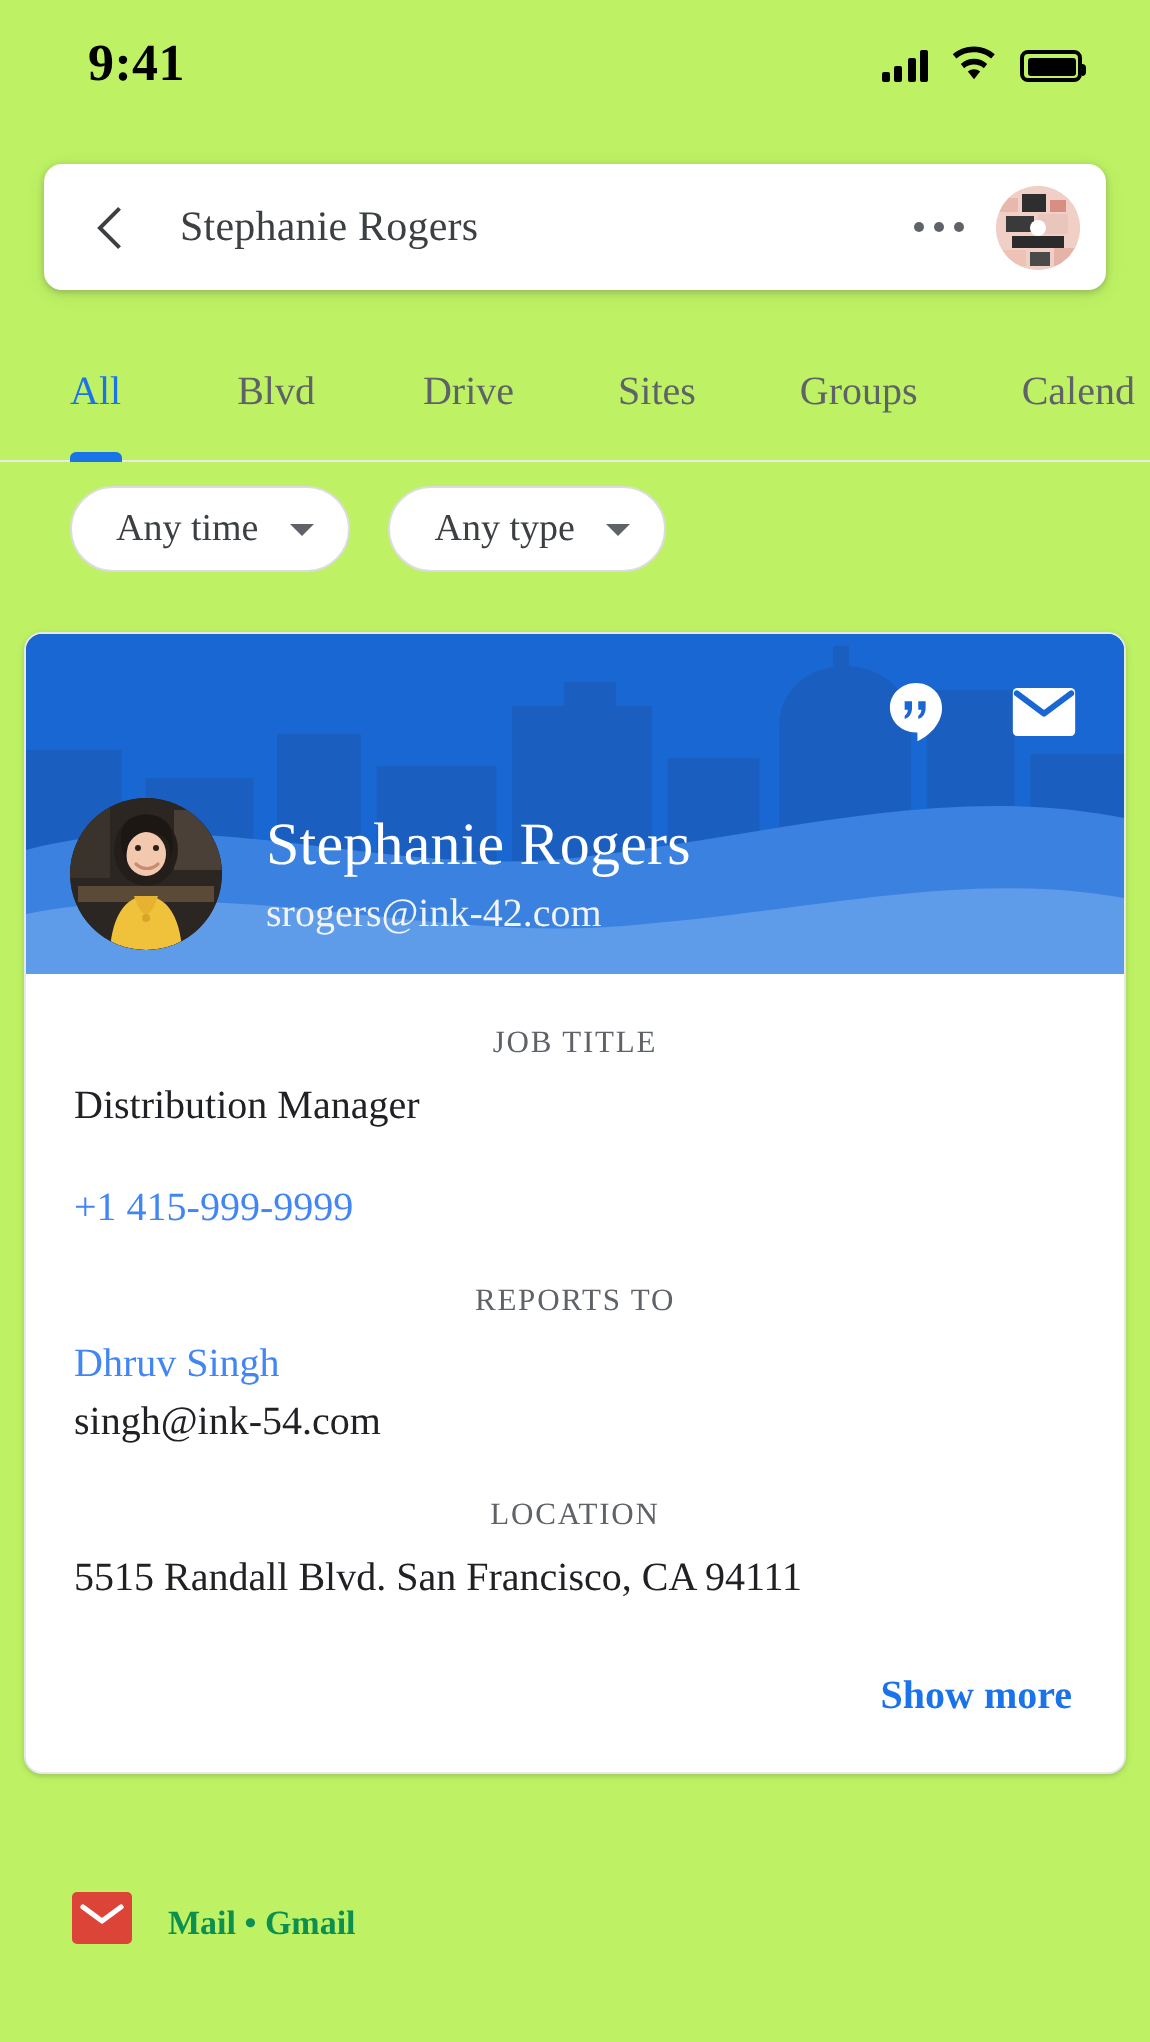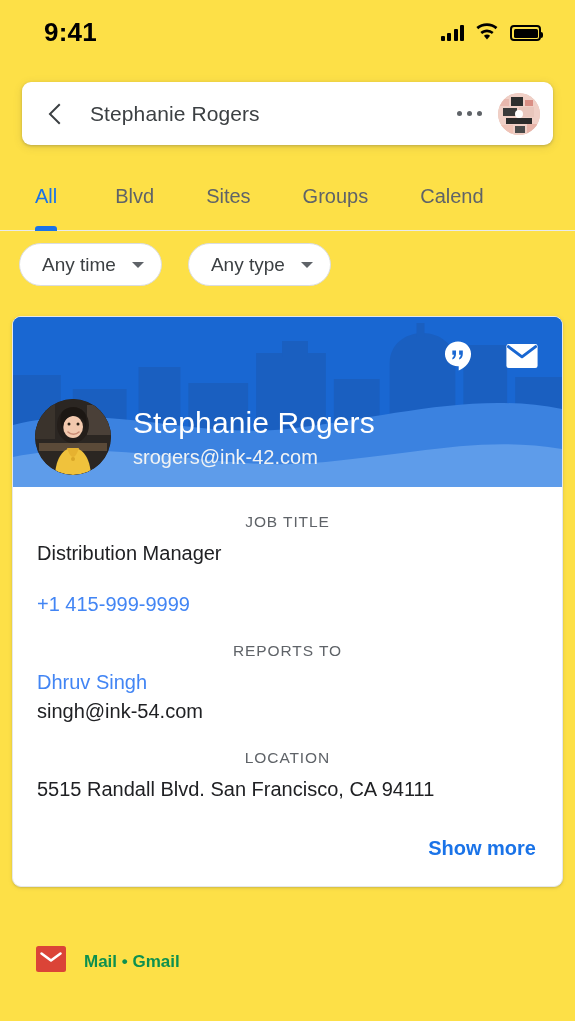--- a/index.html
+++ b/index.html
@@ -3,21 +3,21 @@
 <meta charset="utf-8">
 <style>
   * { box-sizing: border-box; margin: 0; padding: 0; }
   html, body {
     width: 575px; height: 1021px;
     background: #ffffff;
     font-family: "Liberation Sans", sans-serif;
     -webkit-font-smoothing: antialiased;
     overflow: hidden;
   }
-  .phone { position: relative; width: 575px; height: 1021px; background:#fde047; }
+  .phone { position: relative; width: 575px; height: 1021px; background:#bef264;font-family:Liberation Serif, serif; }
 
   
   .statusbar {
     position: absolute; top: 0; left: 0; right: 0; height: 64px;
     display: flex; align-items: center; justify-content: space-between;
     padding: 0 34px 0 44px;
   }
   .status-time { font-size: 26px; font-weight: 700; color: #000; letter-spacing: .2px; }
   .status-icons { display: flex; align-items: flex-end; gap: 11px; }
   .sig { display: flex; align-items: flex-end; gap: 2.5px; height: 17px; }
@@ -56,21 +56,21 @@
     padding: 5px 0 0 0; white-space: nowrap; height: 51px;
   }
   .tab.active { color: #1a73e8; font-weight: 500; }
   .tab .ind {
     position: absolute; left: 0; right: 0; bottom: 0; height: 5px;
     background: #1a73e8; border-radius: 3px 3px 0 0; display: none;
   }
   .tab.active .ind { display: block; }
 
   
-  .chips { position: absolute; top: 243px; left: 19px; display: flex; gap: 26px; }
+  .chips { position: absolute; top: 243px; left: 35px; display: flex; gap: 19px; }
   .chip {
     height: 43px; border: 1px solid #dadce0; border-radius: 22px;
     display: flex; align-items: center; padding: 0 17px 0 22px;
     font-size: 19px; color: #3c4043; background: #fff;
   }
   .chip .caret {
     width: 0; height: 0; margin-left: 16px;
     border-left: 6px solid transparent; border-right: 6px solid transparent;
     border-top: 6.5px solid #5f6368;
   }
@@ -178,20 +178,24 @@
     </div>
   </div>
 
   <div class="tabs">
     <div class="tab active" style="margin-left:35px;">
       <span>All</span>
       <span class="ind"></span>
     </div>
     <div class="tab" style="margin-left:58px;">
       <span>Blvd</span>
+      
+    </div>
+    <div class="tab" style="margin-left:54px;">
+      <span>Drive</span>
       
     </div>
     <div class="tab" style="margin-left:52px;">
       <span>Sites</span>
       
     </div>
     <div class="tab" style="margin-left:52px;">
       <span>Groups</span>
       
     </div>

